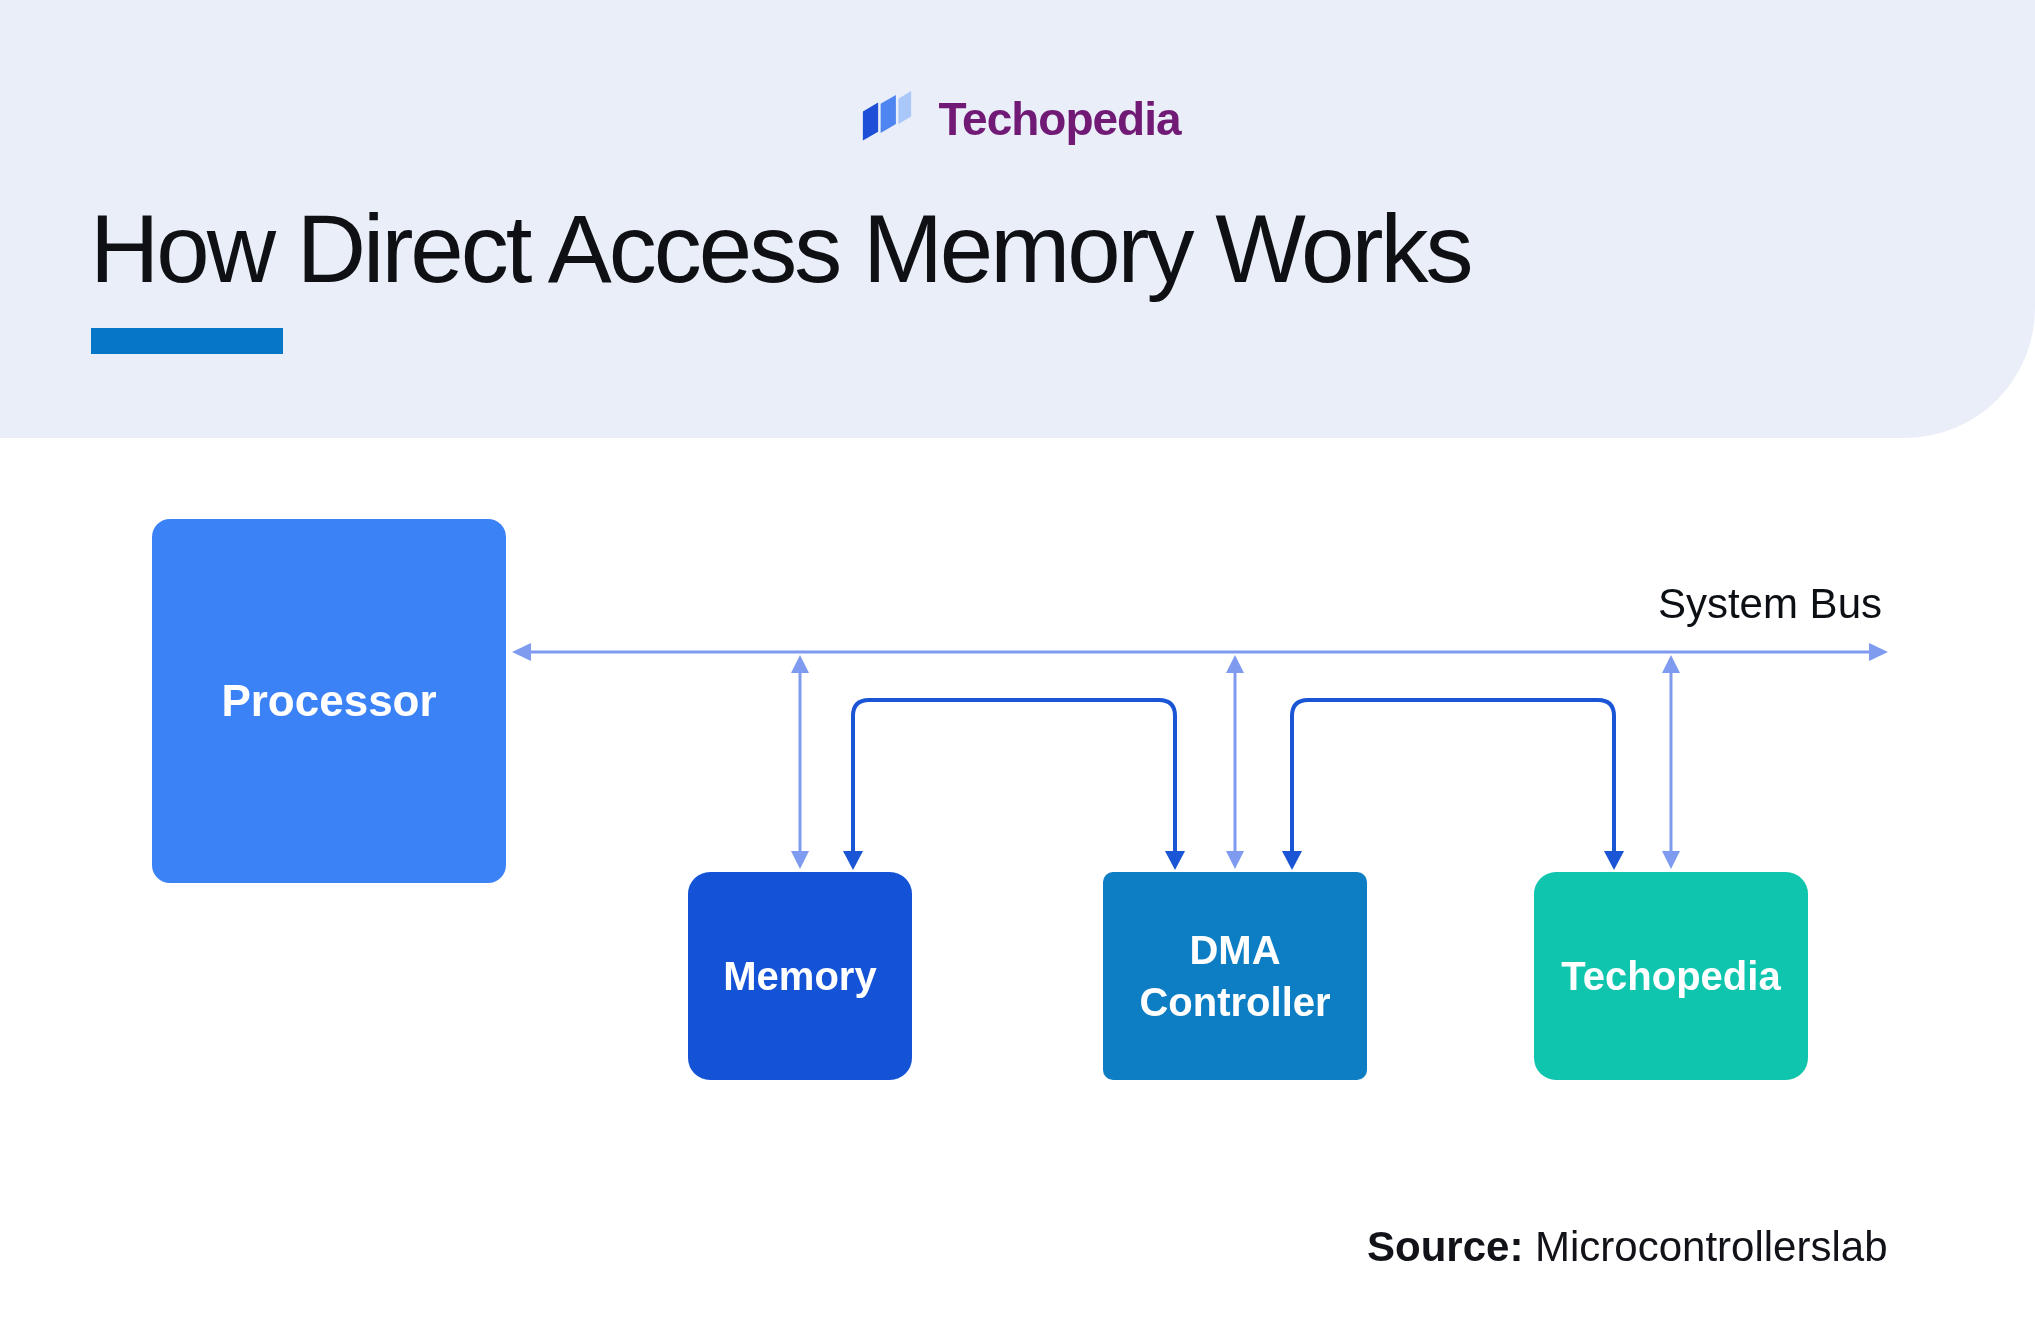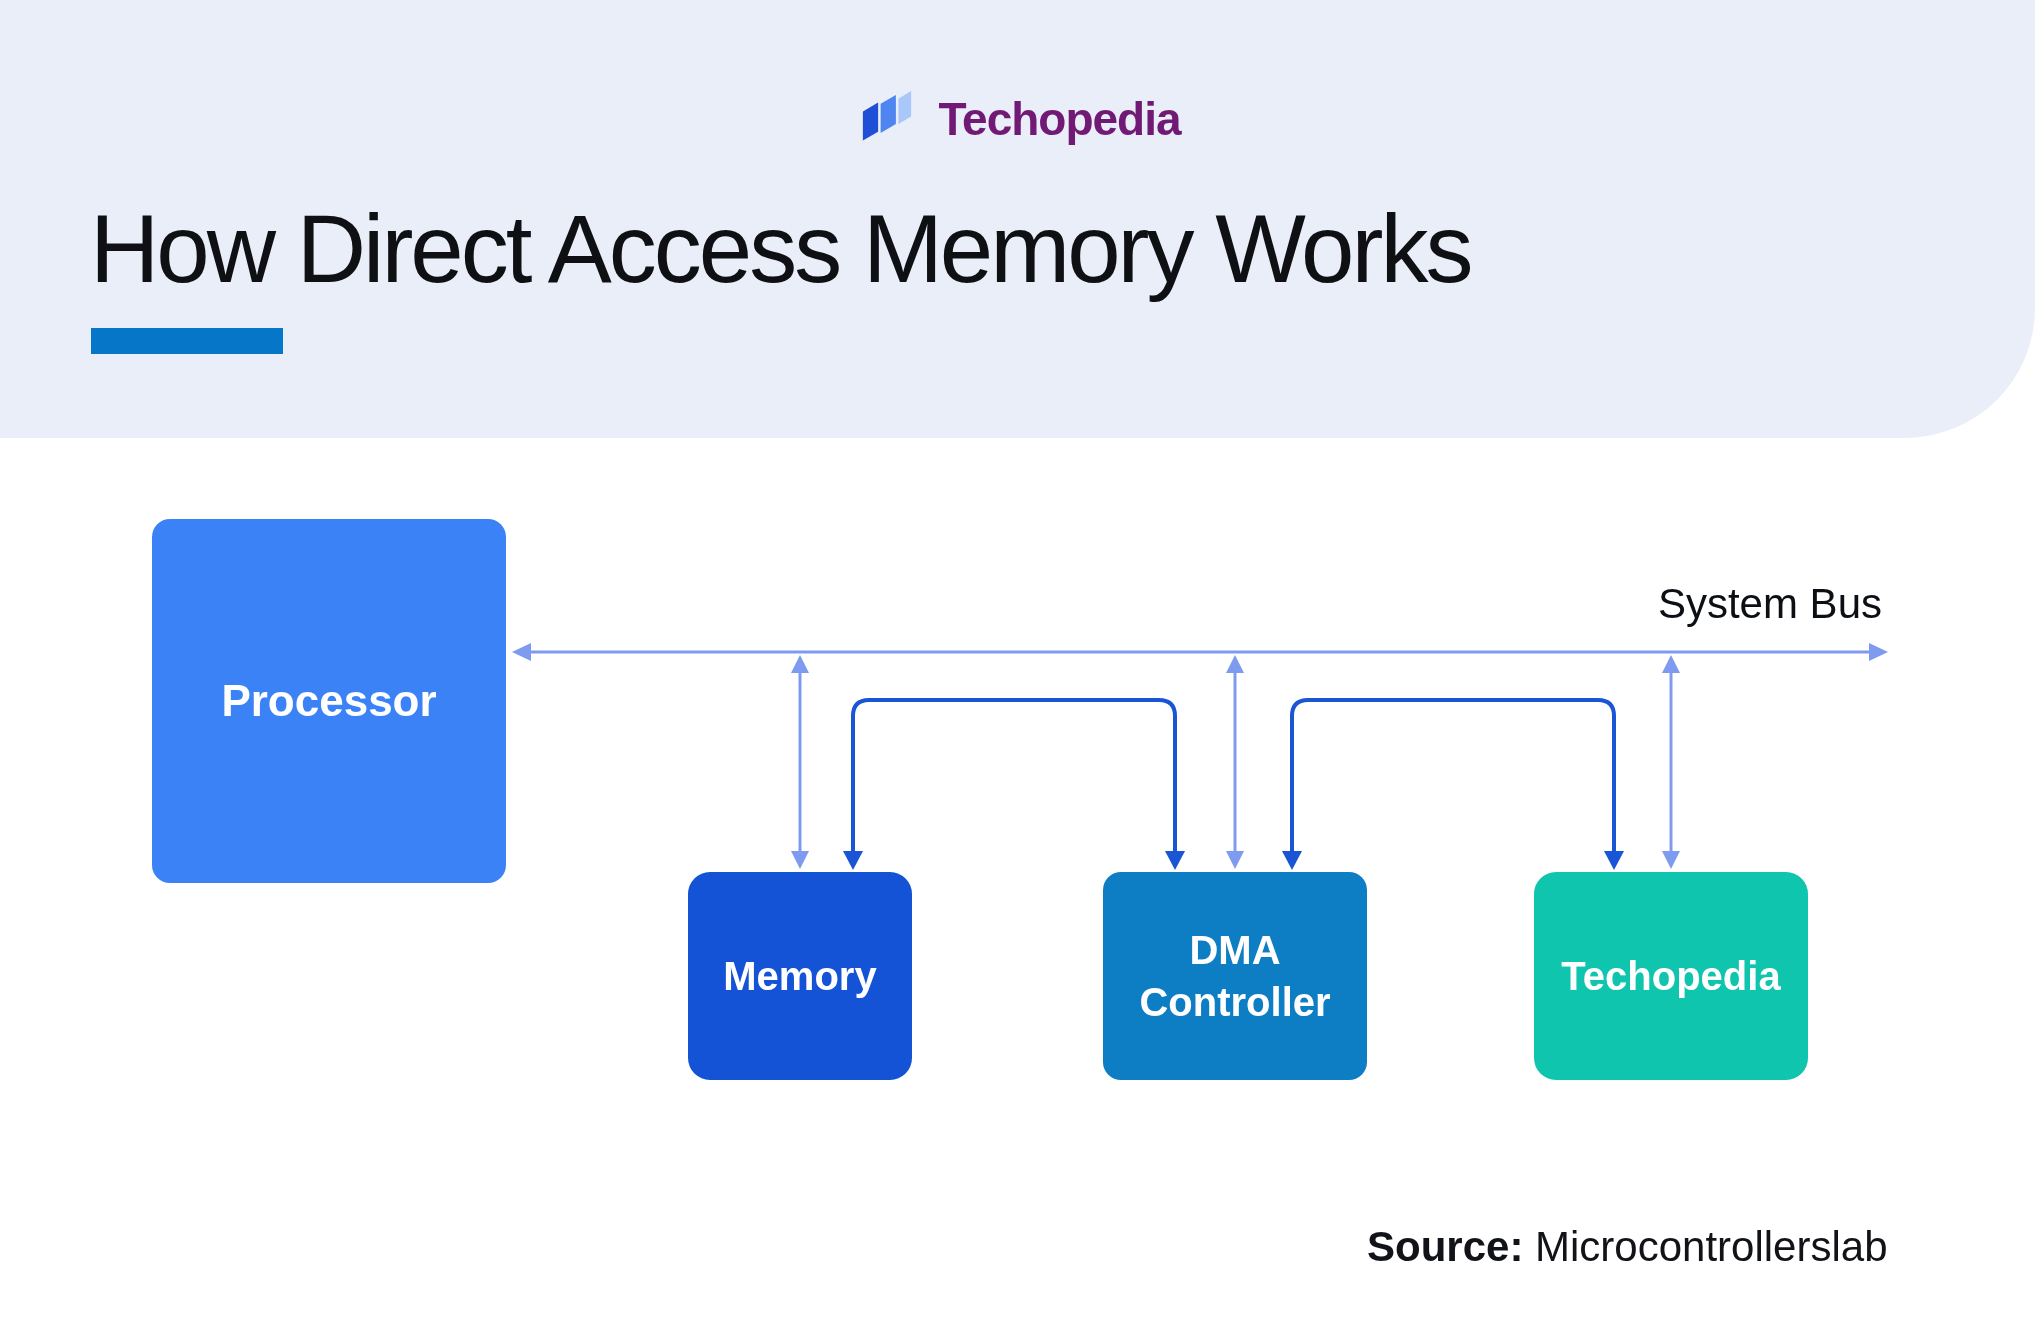--- a/index.html
+++ b/index.html
@@ -73,21 +73,21 @@
   .node-memory {
     left: 688px; top: 872px;
     width: 224px; height: 208px;
     border-radius: 22px;
     font-size: 40px;
     text-align: right;
   }
   .node-dma {
     left: 1103px; top: 872px;
     width: 264px; height: 208px;
-    border-radius: 18px;
+    border-radius: 10px;
     font-size: 40px;
     padding: 2px 18px;
   }
   .node-peripheral {
     left: 1534px; top: 872px;
     width: 274px; height: 208px;
     border-radius: 22px;
     font-size: 40px;
   }
   .bus-label {

